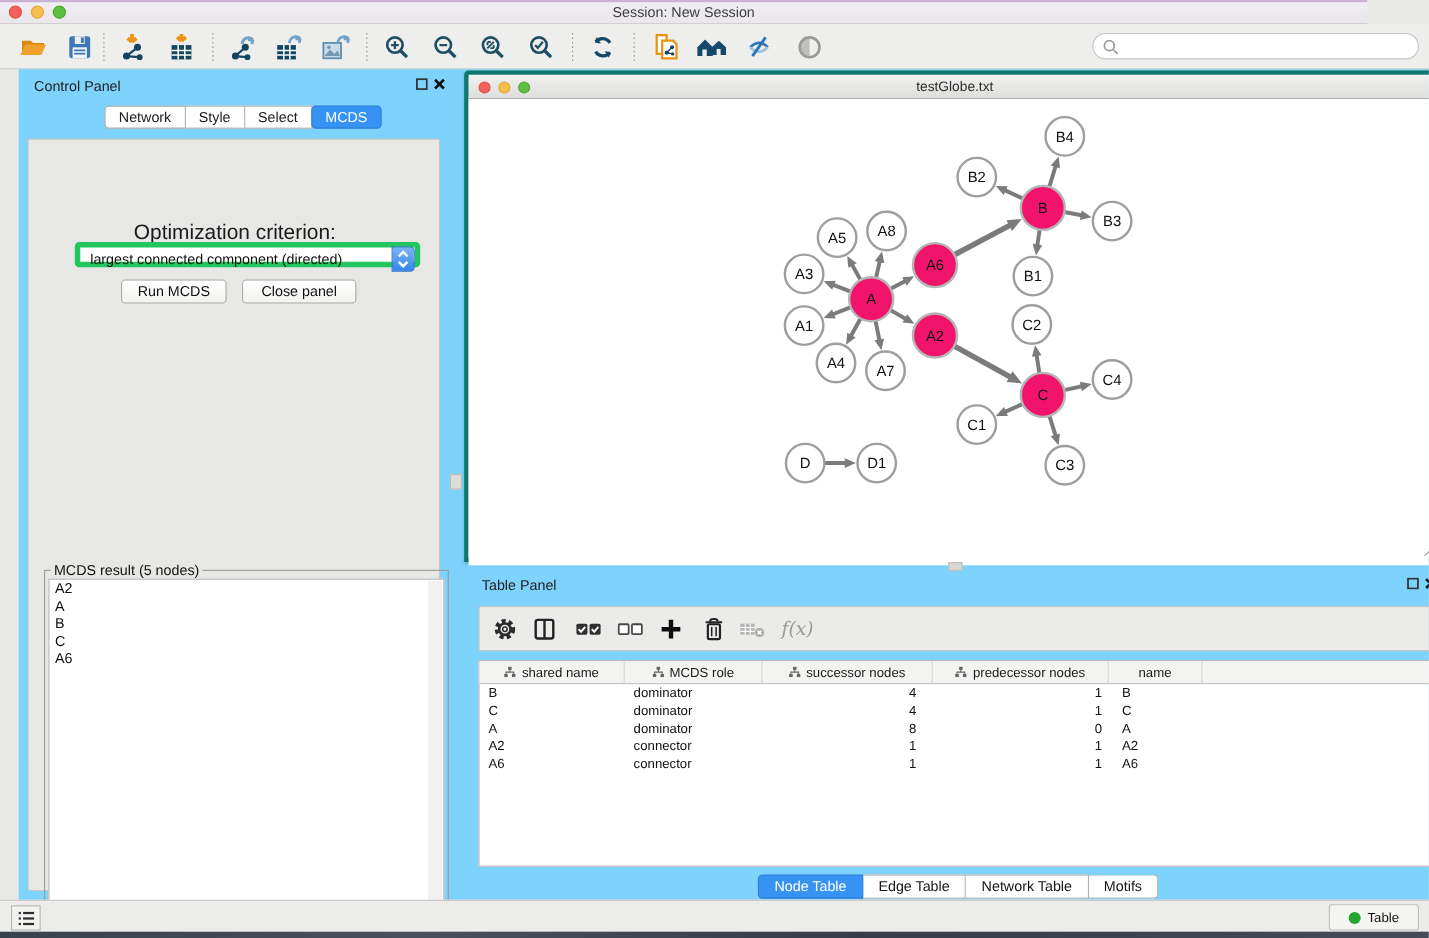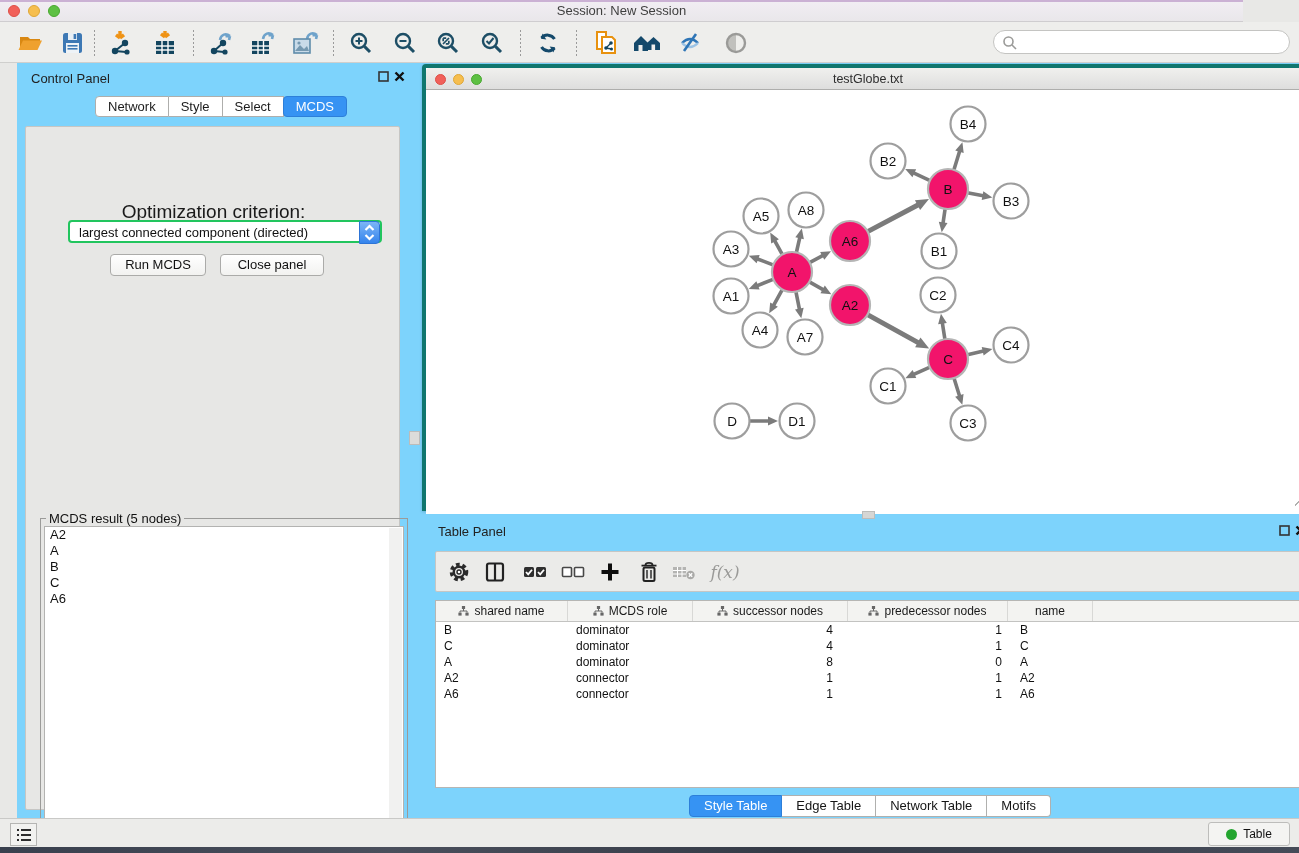--- a/index.html
+++ b/index.html
@@ -40,21 +40,21 @@
   .cp-body { position:absolute; left:8px; top:63px; width:375px; height:684px;
     border:1px solid #c6c6c4; background:#e7e7e5; border-radius:2px; }
   .cp-tabs { position:absolute; left:78px; top:33px; height:21px; display:flex; z-index:3; }
   .cp-tab { height:21px; line-height:19px; padding:0 12px; font-size:13px; color:#1c1c1c;
     background:#fff; border:1px solid #aeaeac; border-left:none; }
   .cp-tab:first-child { border-left:1px solid #aeaeac; border-radius:4px 0 0 4px; }
   .cp-tab.sel { color:#fff; border-radius:4px; border:1px solid #2d7fd9; margin-left:-1px; }
   .opt-label { position:absolute; left:0; top:74px; width:375px; text-align:center;
     font-size:19px; color:#1a1a1a; }
   .dropdown { position:absolute; left:42px; top:93px; width:314px; height:23px; background:#fff;
-    border:2px solid #22c55e; border-radius:4px; font-size:13px; color:#111; }
+    border:5px solid #22c55e; border-radius:4px; font-size:13px; color:#111; }
   .dropdown .val { position:absolute; left:9px; top:3px; }
   .dd-step { position:absolute; right:0; top:-1px; width:21px; height:23px; border-radius:0 4px 4px 0;
     background:linear-gradient(#7cb5f7,#3584ec); border:1px solid #2d74d6; }
   .btn { position:absolute; height:22px; background:linear-gradient(#ffffff,#f2f2f0);
     border:1px solid #ababa9; border-radius:4px; font-size:13px; color:#111;
     text-align:center; line-height:20px; }
   .mcds-box { position:absolute; left:14px; top:391px; width:368px; height:347px;
     border:1px solid #9b9b99; }
   .mcds-legend { position:absolute; left:5px; top:-8px; background:#e7e7e5; padding:0 3px;
     font-size:13px; color:#111; }
@@ -650,21 +650,21 @@
               <div class="td" style="width: 132px; text-align: left; padding-left: 8px;">A6</div>
               <div class="td" style="width: 125px; text-align: left; padding-left: 8px;">connector</div>
               <div class="td" style="width: 155px; text-align: right; padding-right: 15px;">1</div>
               <div class="td" style="width: 160px; text-align: right; padding-right: 6px;">1</div>
               <div class="td" style="width: 85px; text-align: left; padding-left: 12px;">A6</div>
             </div>
           </div>
       </div>
 
       <div class="tp-tabs" id="tp-tabs">
-          <div class="tp-tab sel" style="background: rgb(54, 147, 243);">Style Table</div>
+          <div class="tp-tab sel" style="background: rgb(54, 147, 243);">Node Table</div>
           <div class="tp-tab">Edge Table</div>
           <div class="tp-tab">Network Table</div>
           <div class="tp-tab">Motifs</div>
         </div>
     </div>
   </div>
 
   <div class="statusbar">
     <div class="sb-listbtn">
       <svg width="16" height="14" viewBox="0 0 16 14">

